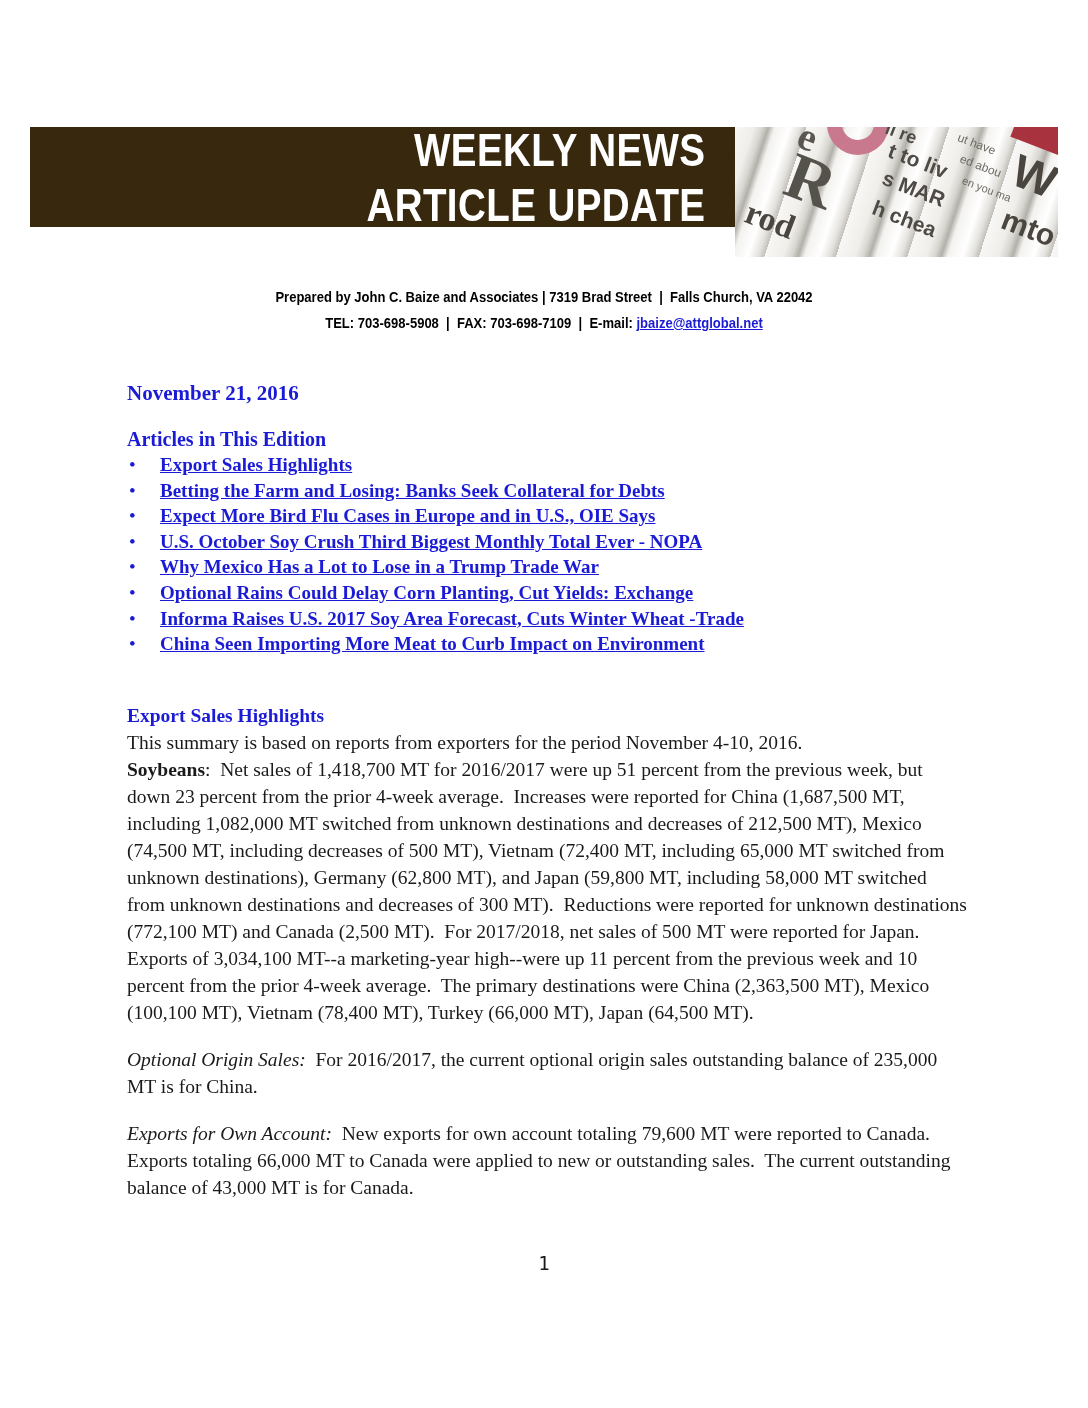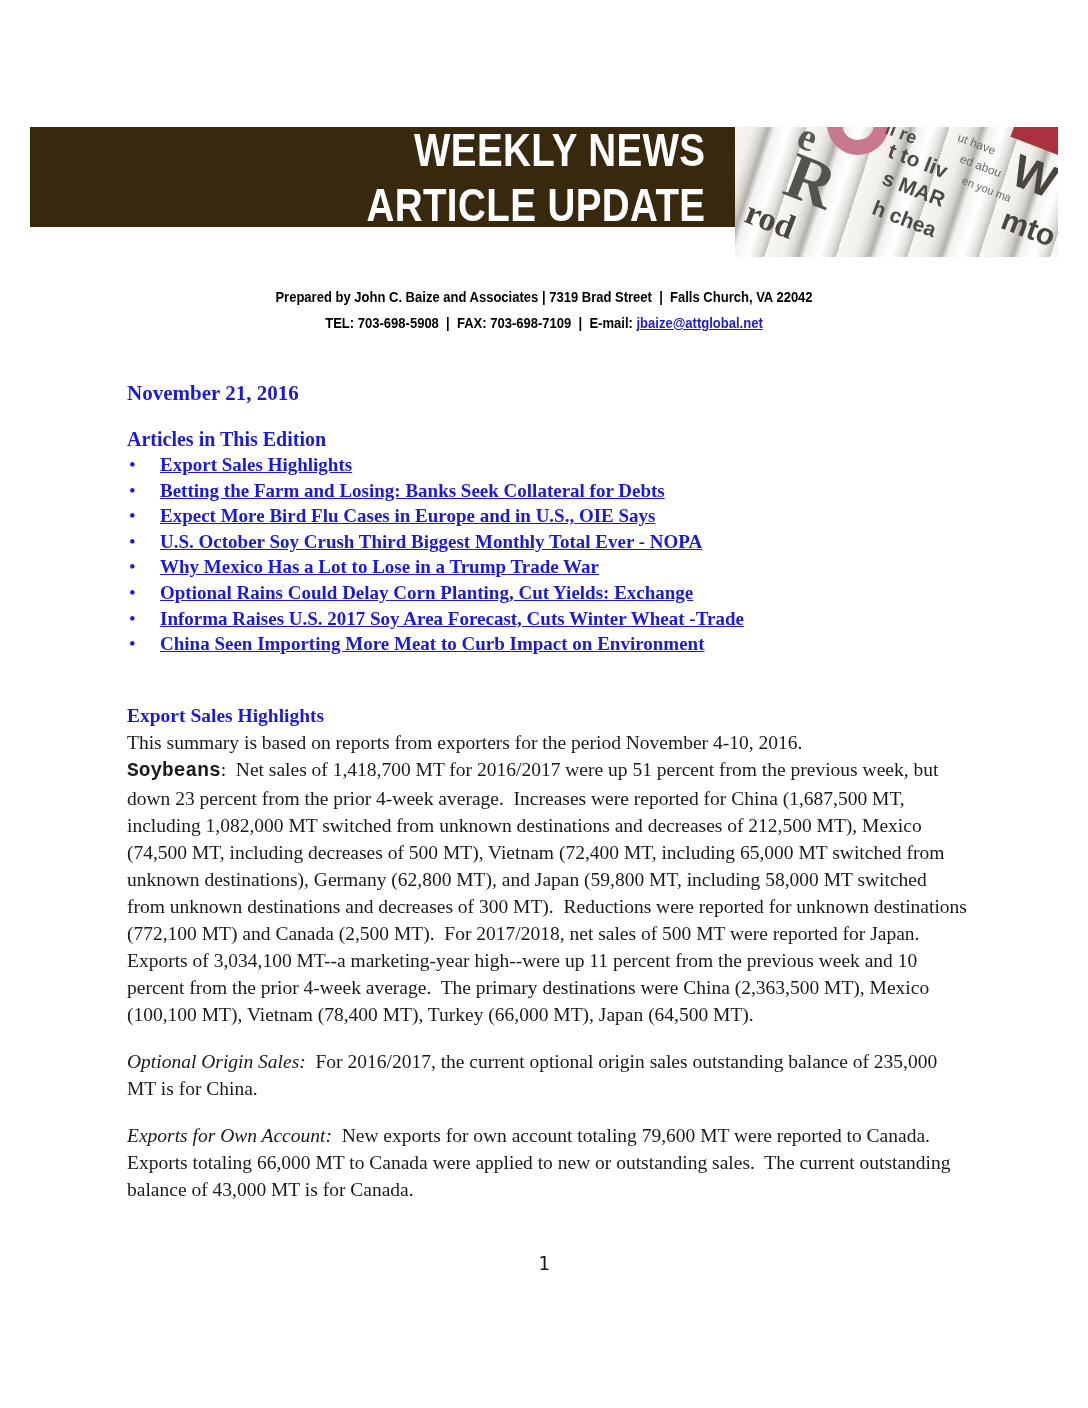--- a/index.html
+++ b/index.html
@@ -59,21 +59,21 @@
   .toc-list { position:absolute; top:453px; left:127px; width:860px; list-style:none; }
   .toc-list li { line-height:24.6px; position:relative; padding-left:33px; }
   .toc-list li::before { content:"•"; position:absolute; left:2px; top:0; color:#1b1bd6; font-size:19px; }
   .toc-list a { color:#1b1bd6; font-weight:bold; font-size:19px; text-decoration:underline; cursor:pointer; }
 
   
   .article { position:absolute; top:702px; left:127px; width:840px; font-size:19.5px; line-height:27px; }
   .article h2 { font-size:19.5px; line-height:27px; font-weight:bold; }
   .article p { white-space:pre-wrap; }
   .article p.gap { margin-top:20px; }
-  .b { font-weight:bold;font-family:Liberation Mono, monospace; }
+  .b { font-weight:bold; }
   .i { font-style:italic; }
 
   
   .page-number { position:absolute; top:1252px; left:0; width:100%; text-align:center;
     font-size:19px; font-family:"DejaVu Sans Mono", monospace; }
 </style>
 </head>
 <body>
 
 <div class="page">

